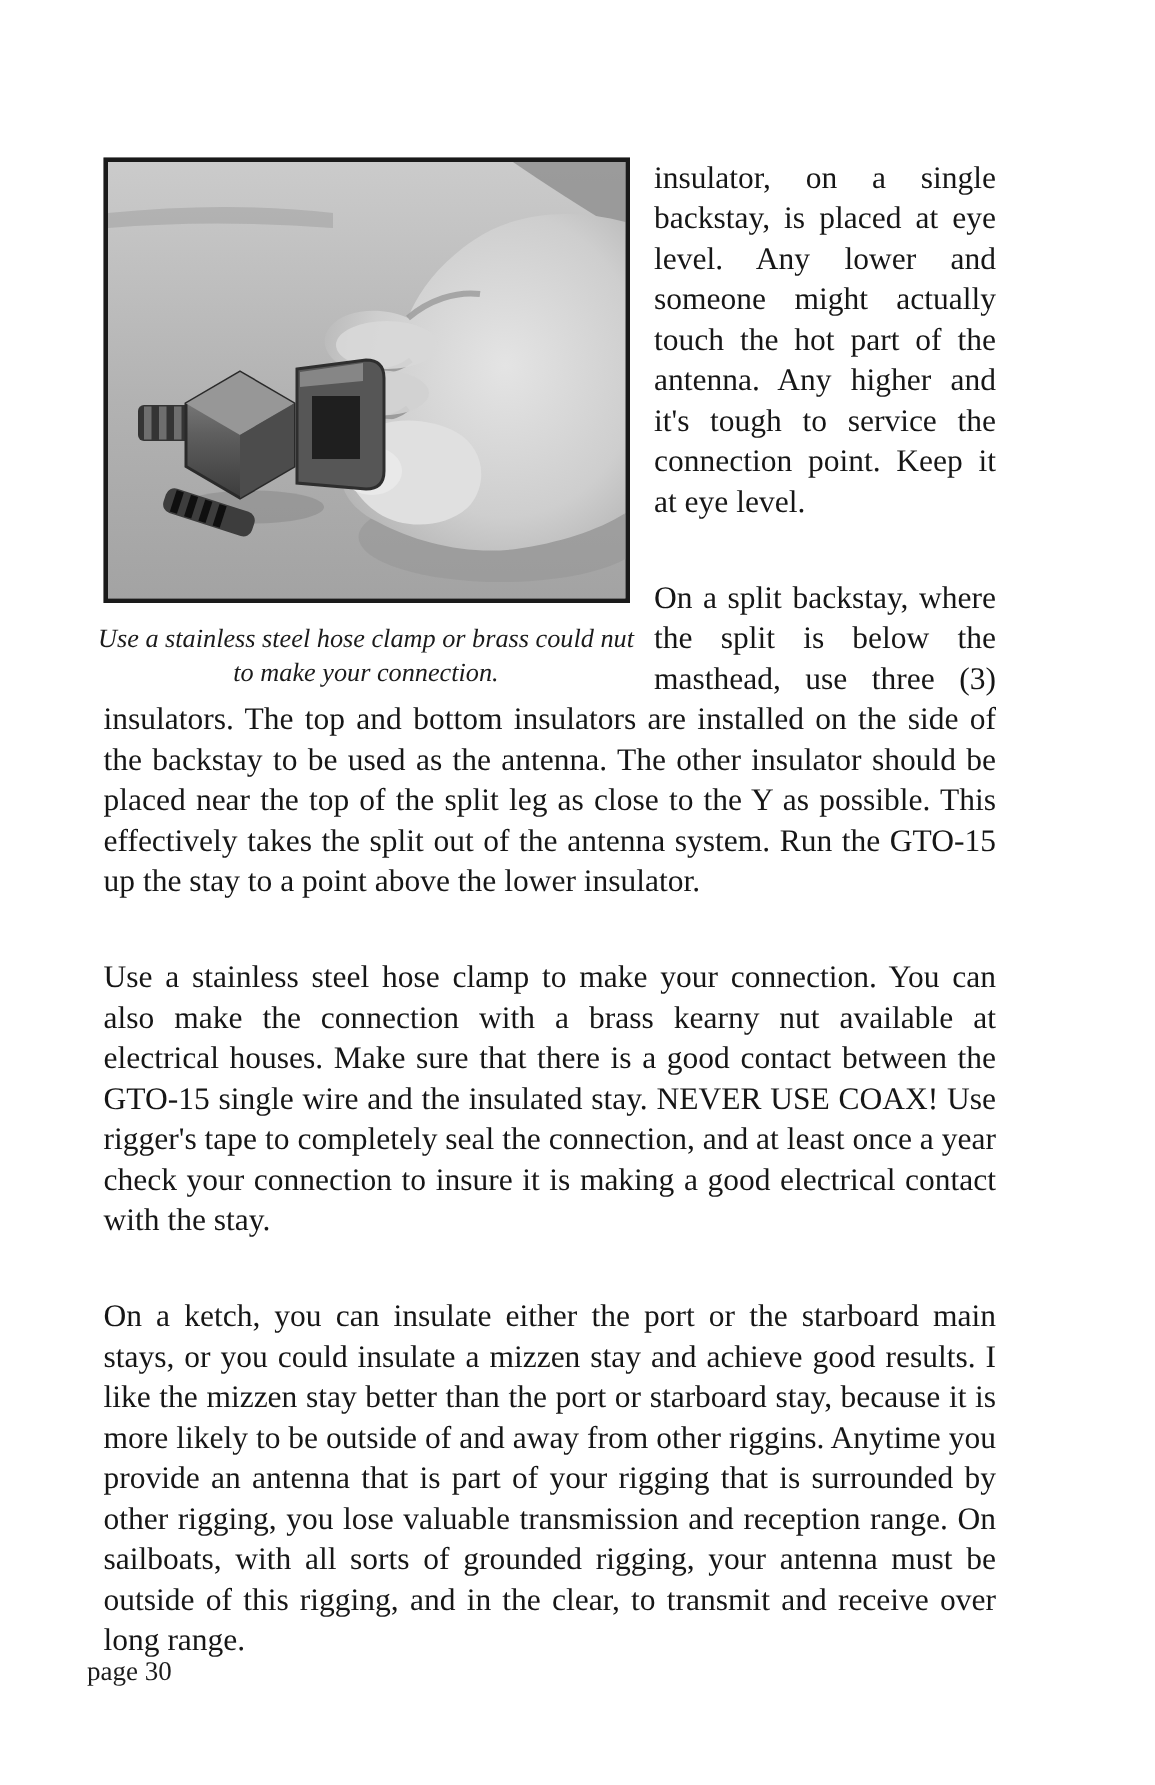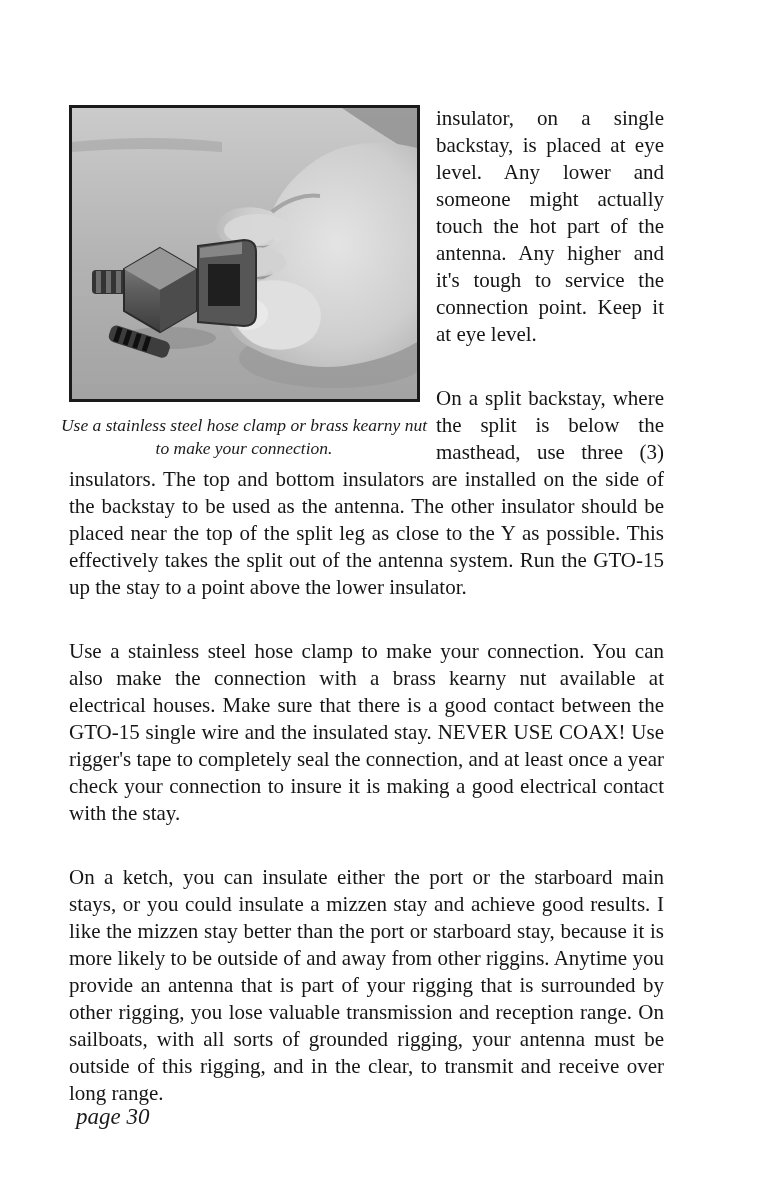--- a/index.html
+++ b/index.html
@@ -51,24 +51,23 @@
     font-size: 21px;
     line-height: 27px;
     hyphens: auto;
     -webkit-hyphens: auto;
   }
   .body-text + .body-text {
     margin-top: 37px;
   }
   .page-number {
     position: absolute;
-    left: 76px;
+    left: 58px;
     top: 1104px;
-    font-style: italic;
-    font-size: 23px;
+    font-size: 18px;
     color: #1b1b1b;
   }
 </style>
 </head>
 <body>
 
 <div class="page">
   <div class="content">
 
     <figure class="photo-figure" style="margin-block:0; margin-inline:0 16px;">
@@ -140,21 +139,21 @@
             <g transform="rotate(18 70 235)">
               <rect x="36" y="226" width="62" height="17" rx="6" fill="#3d3d3d"></rect>
               <rect x="42" y="227" width="5" height="15" fill="#0f0f0f"></rect>
               <rect x="52" y="227" width="5" height="15" fill="#0f0f0f"></rect>
               <rect x="62" y="227" width="5" height="15" fill="#0f0f0f"></rect>
               <rect x="72" y="227" width="5" height="15" fill="#0f0f0f"></rect>
             </g>
           </g>
         </svg>
       </div>
-      <figcaption class="photo-caption">Use a stainless steel hose clamp or brass kearny nut to make your connection.</figcaption>
+      <figcaption class="photo-caption">Use a stainless steel hose clamp or brass could nut to make your connection.</figcaption>
     </figure>
 
     <p class="body-text">insulator, on a single backstay, is placed at eye level. Any lower and someone might actually touch the hot part of the antenna. Any higher and it's tough to service the connection point. Keep it at eye level.</p>
     <p class="body-text">On a split backstay, where the split is below the masthead, use three (3) insulators. The top and bottom insulators are installed on the side of the backstay to be used as the antenna. The other insulator should be placed near the top of the split leg as close to the Y as possible. This effectively takes the split out of the antenna system. Run the GTO-15 up the stay to a point above the lower insulator.</p>
     <p class="body-text">Use a stainless steel hose clamp to make your connection. You can also make the connection with a brass kearny nut available at electrical houses. Make sure that there is a good contact between the GTO-15 single wire and the insulated stay. NEVER USE COAX! Use rigger's tape to completely seal the connection, and at least once a year check your connection to insure it is making a good electrical contact with the stay.</p>
     <p class="body-text">On a ketch, you can insulate either the port or the starboard main stays, or you could insulate a mizzen stay and achieve good results. I like the mizzen stay better than the port or starboard stay, because it is more likely to be outside of and away from other riggins. Anytime you provide an antenna that is part of your rigging that is surrounded by other rigging, you lose valuable transmission and reception range. On sailboats, with all sorts of grounded rigging, your antenna must be outside of this rigging, and in the clear, to transmit and receive over long range.</p>
   </div>
 
   <div class="page-number">page 30</div>
 </div>

